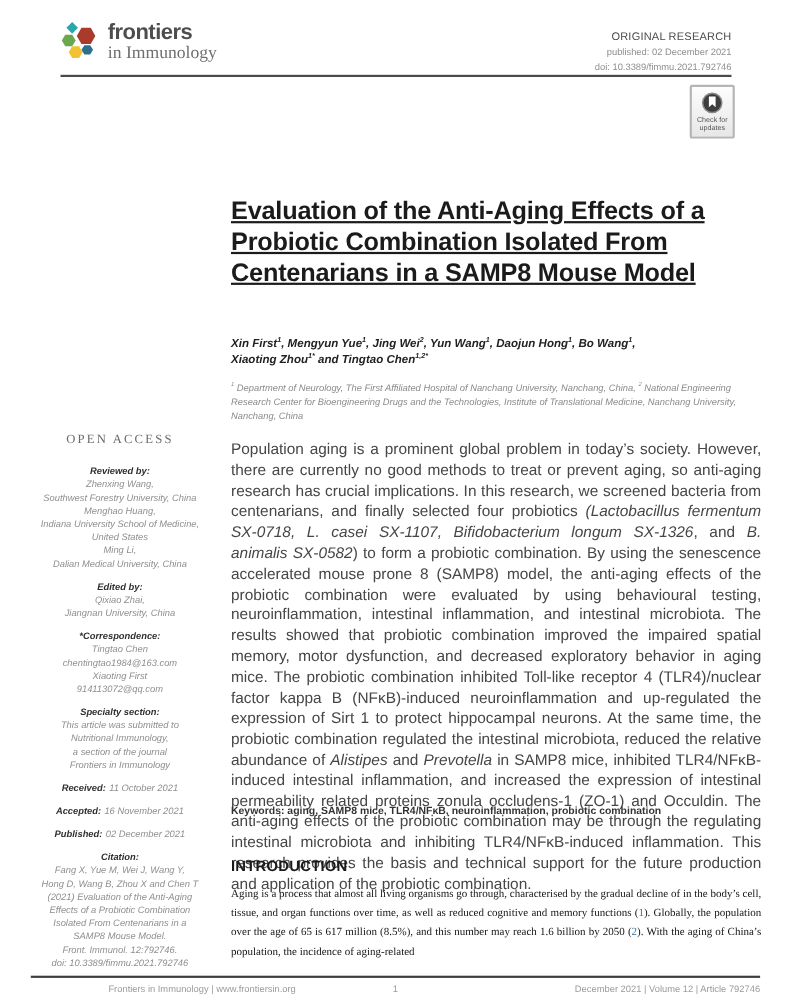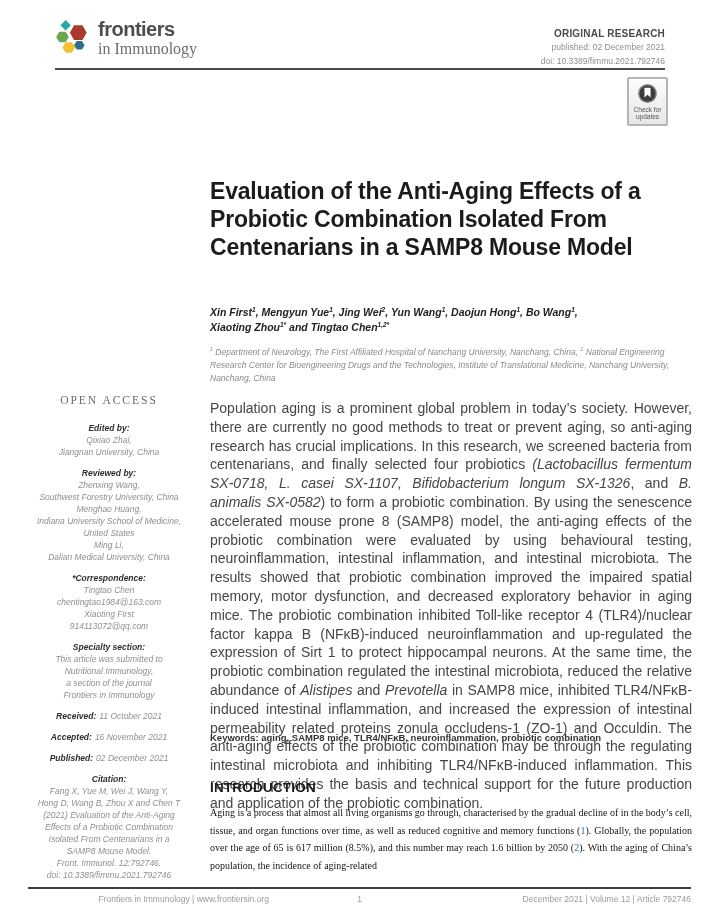--- a/index.html
+++ b/index.html
@@ -11,39 +11,39 @@
   }
 
   
   .logo { position:absolute; top:18px; left:55px; display:flex; align-items:flex-start; }
   .logo-svg { width:36px; height:40px; }
   .logo-text { margin-left:7px; }
   .logo-name { font-size:20px; font-weight:bold; color:#4d4d4d; letter-spacing:-0.5px; line-height:21px; }
   .logo-sub { font-family:"Liberation Serif", serif; font-size:16px; color:#6e6e6e; line-height:18px; }
 
   .header-right { position:absolute; top:27px; right:54px; text-align:right; }
-  .article-type { font-size:10px; font-weight:bold; color:#4a4a4a; letter-spacing:0.2px; }
+  .article-type { font-size:10px; font-weight:normal; color:#4a4a4a; letter-spacing:0.2px; }
   .header-meta { font-size:8.5px; color:#8e8e8e; margin-top:3px; line-height:11px; }
 
   .header-rule { position:absolute; top:67px; left:55px; width:610px; height:1.5px; background:#4a4a4a; }
 
   .check-badge {
     position:absolute; top:76px; right:51px; width:41px; height:49px;
     border:2px solid #b5b5b5; border-radius:2px;
     background:linear-gradient(#fdfdfd,#e7e7e7);
     display:flex; flex-direction:column; align-items:center; justify-content:center;
     cursor:pointer;
   }
   .check-badge svg { width:21px; height:21px; }
   .check-badge-text { font-size:6.5px; line-height:7px; color:#555; text-align:center; margin-top:2px; }
 
   
   .title {
     position:absolute; top:176px; left:210px; width:458px;
-    font-size:23px; line-height:28px; font-weight:bold; color:#1b1b1b; letter-spacing:-0.2px;
+    font-size:23px; line-height:28px; font-weight:bold; color:#1b1b1b; letter-spacing:-0.2px;text-decoration:underline;
   }
   .authors {
     position:absolute; top:304px; left:210px; width:400px;
     font-size:10.5px; line-height:15px; font-weight:bold; font-style:italic; color:#222;
   }
   .affiliations {
     position:absolute; top:345px; left:210px; width:482px;
     font-size:8.5px; line-height:13px; font-style:italic; color:#8b8b8b;
   }
   sup { font-size:0.62em; line-height:0; }
@@ -134,33 +134,33 @@
   </div>
 
   <h1 class="title">Evaluation of the Anti-Aging Effects of a Probiotic Combination Isolated From Centenarians in a SAMP8 Mouse Model</h1>
   <div class="authors"><span>Xin First</span><sup>1</sup><span>, Mengyun Yue</span><sup>1</sup><span>, Jing Wei</span><sup>2</sup><span>, Yun Wang</span><sup>1</sup><span>, Daojun Hong</span><sup>1</sup><span>, Bo Wang</span><sup>1</sup><span>, Xiaoting Zhou</span><sup>1*</sup><span> and Tingtao Chen</span><sup>1,2*</sup></div>
   <div class="affiliations"><sup>1</sup><span> Department of Neurology, The First Affiliated Hospital of Nanchang University, Nanchang, China, </span><sup>2</sup><span> National Engineering Research Center for Bioengineering Drugs and the Technologies, Institute of Translational Medicine, Nanchang University, Nanchang, China</span></div>
 
   <aside class="sidebar">
     <div class="open-access">OPEN ACCESS</div>
     <div>
         <div class="side-block">
-          <div class="side-label">Edited by:</div>
-          <div class="side-val">Qixiao Zhai,</div>
-          <div class="side-val">Jiangnan University, China</div>
-        </div>
-        <div class="side-block">
           <div class="side-label">Reviewed by:</div>
           <div class="side-val">Zhenxing Wang,</div>
           <div class="side-val">Southwest Forestry University, China</div>
           <div class="side-val">Menghao Huang,</div>
           <div class="side-val">Indiana University School of Medicine,</div>
           <div class="side-val">United States</div>
           <div class="side-val">Ming Li,</div>
           <div class="side-val">Dalian Medical University, China</div>
+        </div>
+        <div class="side-block">
+          <div class="side-label">Edited by:</div>
+          <div class="side-val">Qixiao Zhai,</div>
+          <div class="side-val">Jiangnan University, China</div>
         </div>
         <div class="side-block">
           <div class="side-label">*Correspondence:</div>
           <div class="side-val">Tingtao Chen</div>
           <div class="side-val email">chentingtao1984@163.com</div>
           <div class="side-val">Xiaoting First</div>
           <div class="side-val email">914113072@qq.com</div>
         </div>
         <div class="side-block">
           <div class="side-label">Specialty section:</div>

